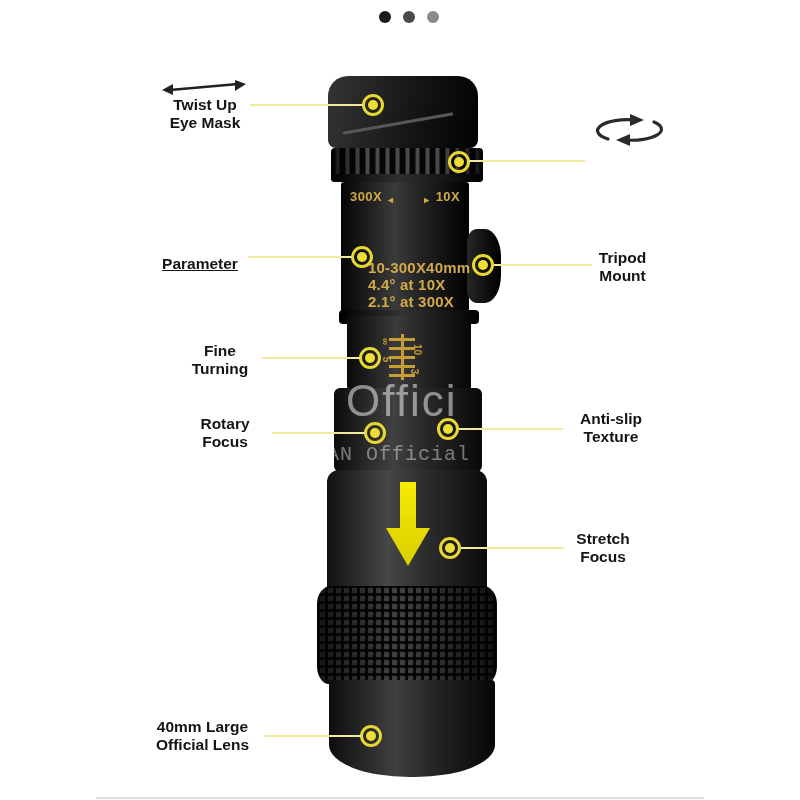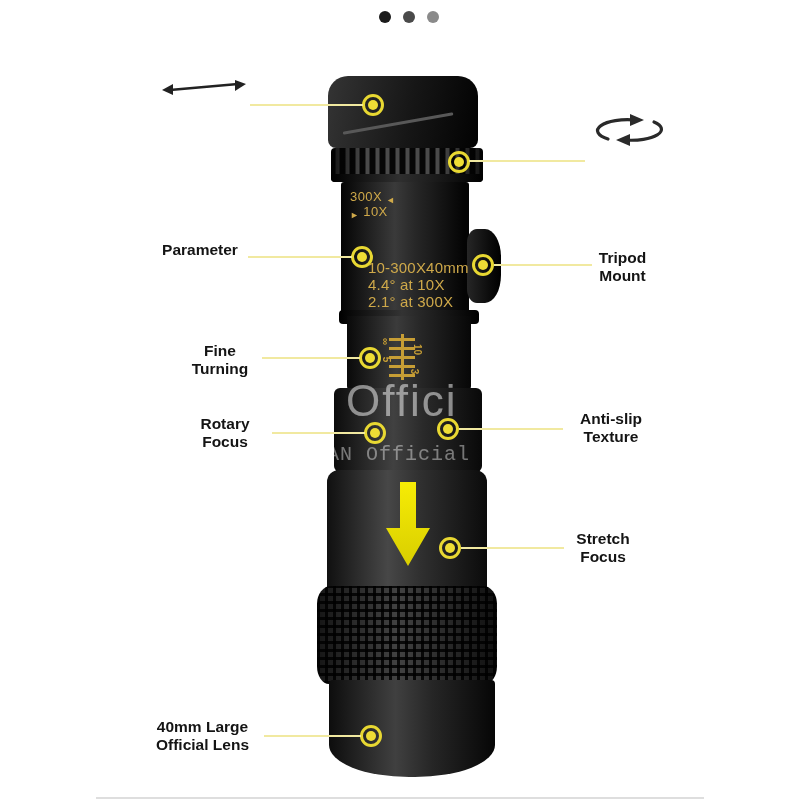--- a/index.html
+++ b/index.html
@@ -38,21 +38,21 @@
   .grip{left:317px;top:586px;width:180px;height:98px;border-radius:14px 14px 12px 12px / 18px;
     background-image:
       repeating-linear-gradient(90deg,rgba(0,0,0,.85) 0 3px,rgba(0,0,0,0) 3px 8px),
       repeating-linear-gradient(0deg,rgba(0,0,0,.85) 0 3px,rgba(0,0,0,0) 3px 8px),
       linear-gradient(90deg,#161616 0%,#424242 45%,#101010 100%);}
   .objective{left:329px;top:680px;width:166px;height:97px;
     border-radius:4px 4px 80px 80px / 4px 4px 32px 32px;
     background:linear-gradient(90deg,#0d0d0d 0%,#404040 40%,#262626 62%,#060606 100%);}
 
   
-  .gold{color:#cfa94a;font-weight:400;flex-direction:column;}
+  .gold{color:#cfa94a;font-weight:700;}
   .zoomrow{position:absolute;left:341px;top:189px;width:128px;display:flex;
     justify-content:space-between;padding:0 9px;box-sizing:border-box;font-size:13px;letter-spacing:.4px;}
   .zarrow{font-size:9px;position:relative;top:2px;}
   .specs{position:absolute;left:368px;top:232px;font-size:15px;line-height:17px;letter-spacing:.2px;margin-top:27px;}
   .scale-v{position:absolute;left:401px;top:334px;width:2.5px;height:46px;background:#c79e35;}
   .tick{position:absolute;left:389px;width:26px;height:2.5px;background:#c79e35;}
   .snum{position:absolute;font-size:10px;font-weight:700;color:#c79e35;transform:rotate(90deg);}
 
   
   .wm1{position:absolute;left:298px;top:376px;font-family:Liberation Sans, sans-serif;
@@ -152,29 +152,31 @@
   <div class="leader" style="left:272px;top:432px;width:93px;"></div>
   <div class="leader" style="left:459px;top:428px;width:104px;"></div>
   <div class="leader" style="left:461px;top:547px;width:103px;"></div>
   <div class="leader" style="left:264px;top:735px;width:97px;"></div>
 
   <svg class="icon-abs" style="left:162px;top:80px;" width="84" height="16" viewBox="0 0 84 16">
     <path d="M8 10 L76 4" stroke="#222" stroke-width="2.6" fill="none"></path>
     <polygon points="11,4 11,15 0,10" fill="#222"></polygon>
     <polygon points="73,0 73,11 84,4" fill="#222"></polygon>
   </svg>
+  <div class="callout" style="left:150px;top:96px;width:110px;">Twist Up
+Eye Mask</div>
 
   <svg class="icon-abs" style="left:592px;top:114px;" width="76" height="32" viewBox="0 0 76 32">
     <path d="M16 25 A 30 11 0 0 1 43 6" stroke="#2a2a2a" stroke-width="3.2" fill="none" stroke-linecap="round"></path>
     <path d="M62 8 A 30 11 0 0 1 33 26" stroke="#2a2a2a" stroke-width="3.2" fill="none" stroke-linecap="round"></path>
     <polygon points="38,0 52,6 38,12" fill="#2a2a2a"></polygon>
     <polygon points="38,20 24,26 38,32" fill="#2a2a2a"></polygon>
   </svg>
 
-  <div class="callout" style="left:150px;top:241px;width:100px;">Parameter</div>
+  <div class="callout" style="left:150px;top:255px;width:100px;text-decoration:underline;">Parameter</div>
   <div class="callout" style="left:580px;top:249px;width:85px;">Tripod
 Mount</div>
   <div class="callout" style="left:175px;top:342px;width:90px;">Fine
 Turning</div>
   <div class="callout" style="left:180px;top:415px;width:90px;">Rotary
 Focus</div>
   <div class="callout" style="left:566px;top:410px;width:90px;">Anti-slip
 Texture</div>
   <div class="callout" style="left:558px;top:530px;width:90px;">Stretch
 Focus</div>

